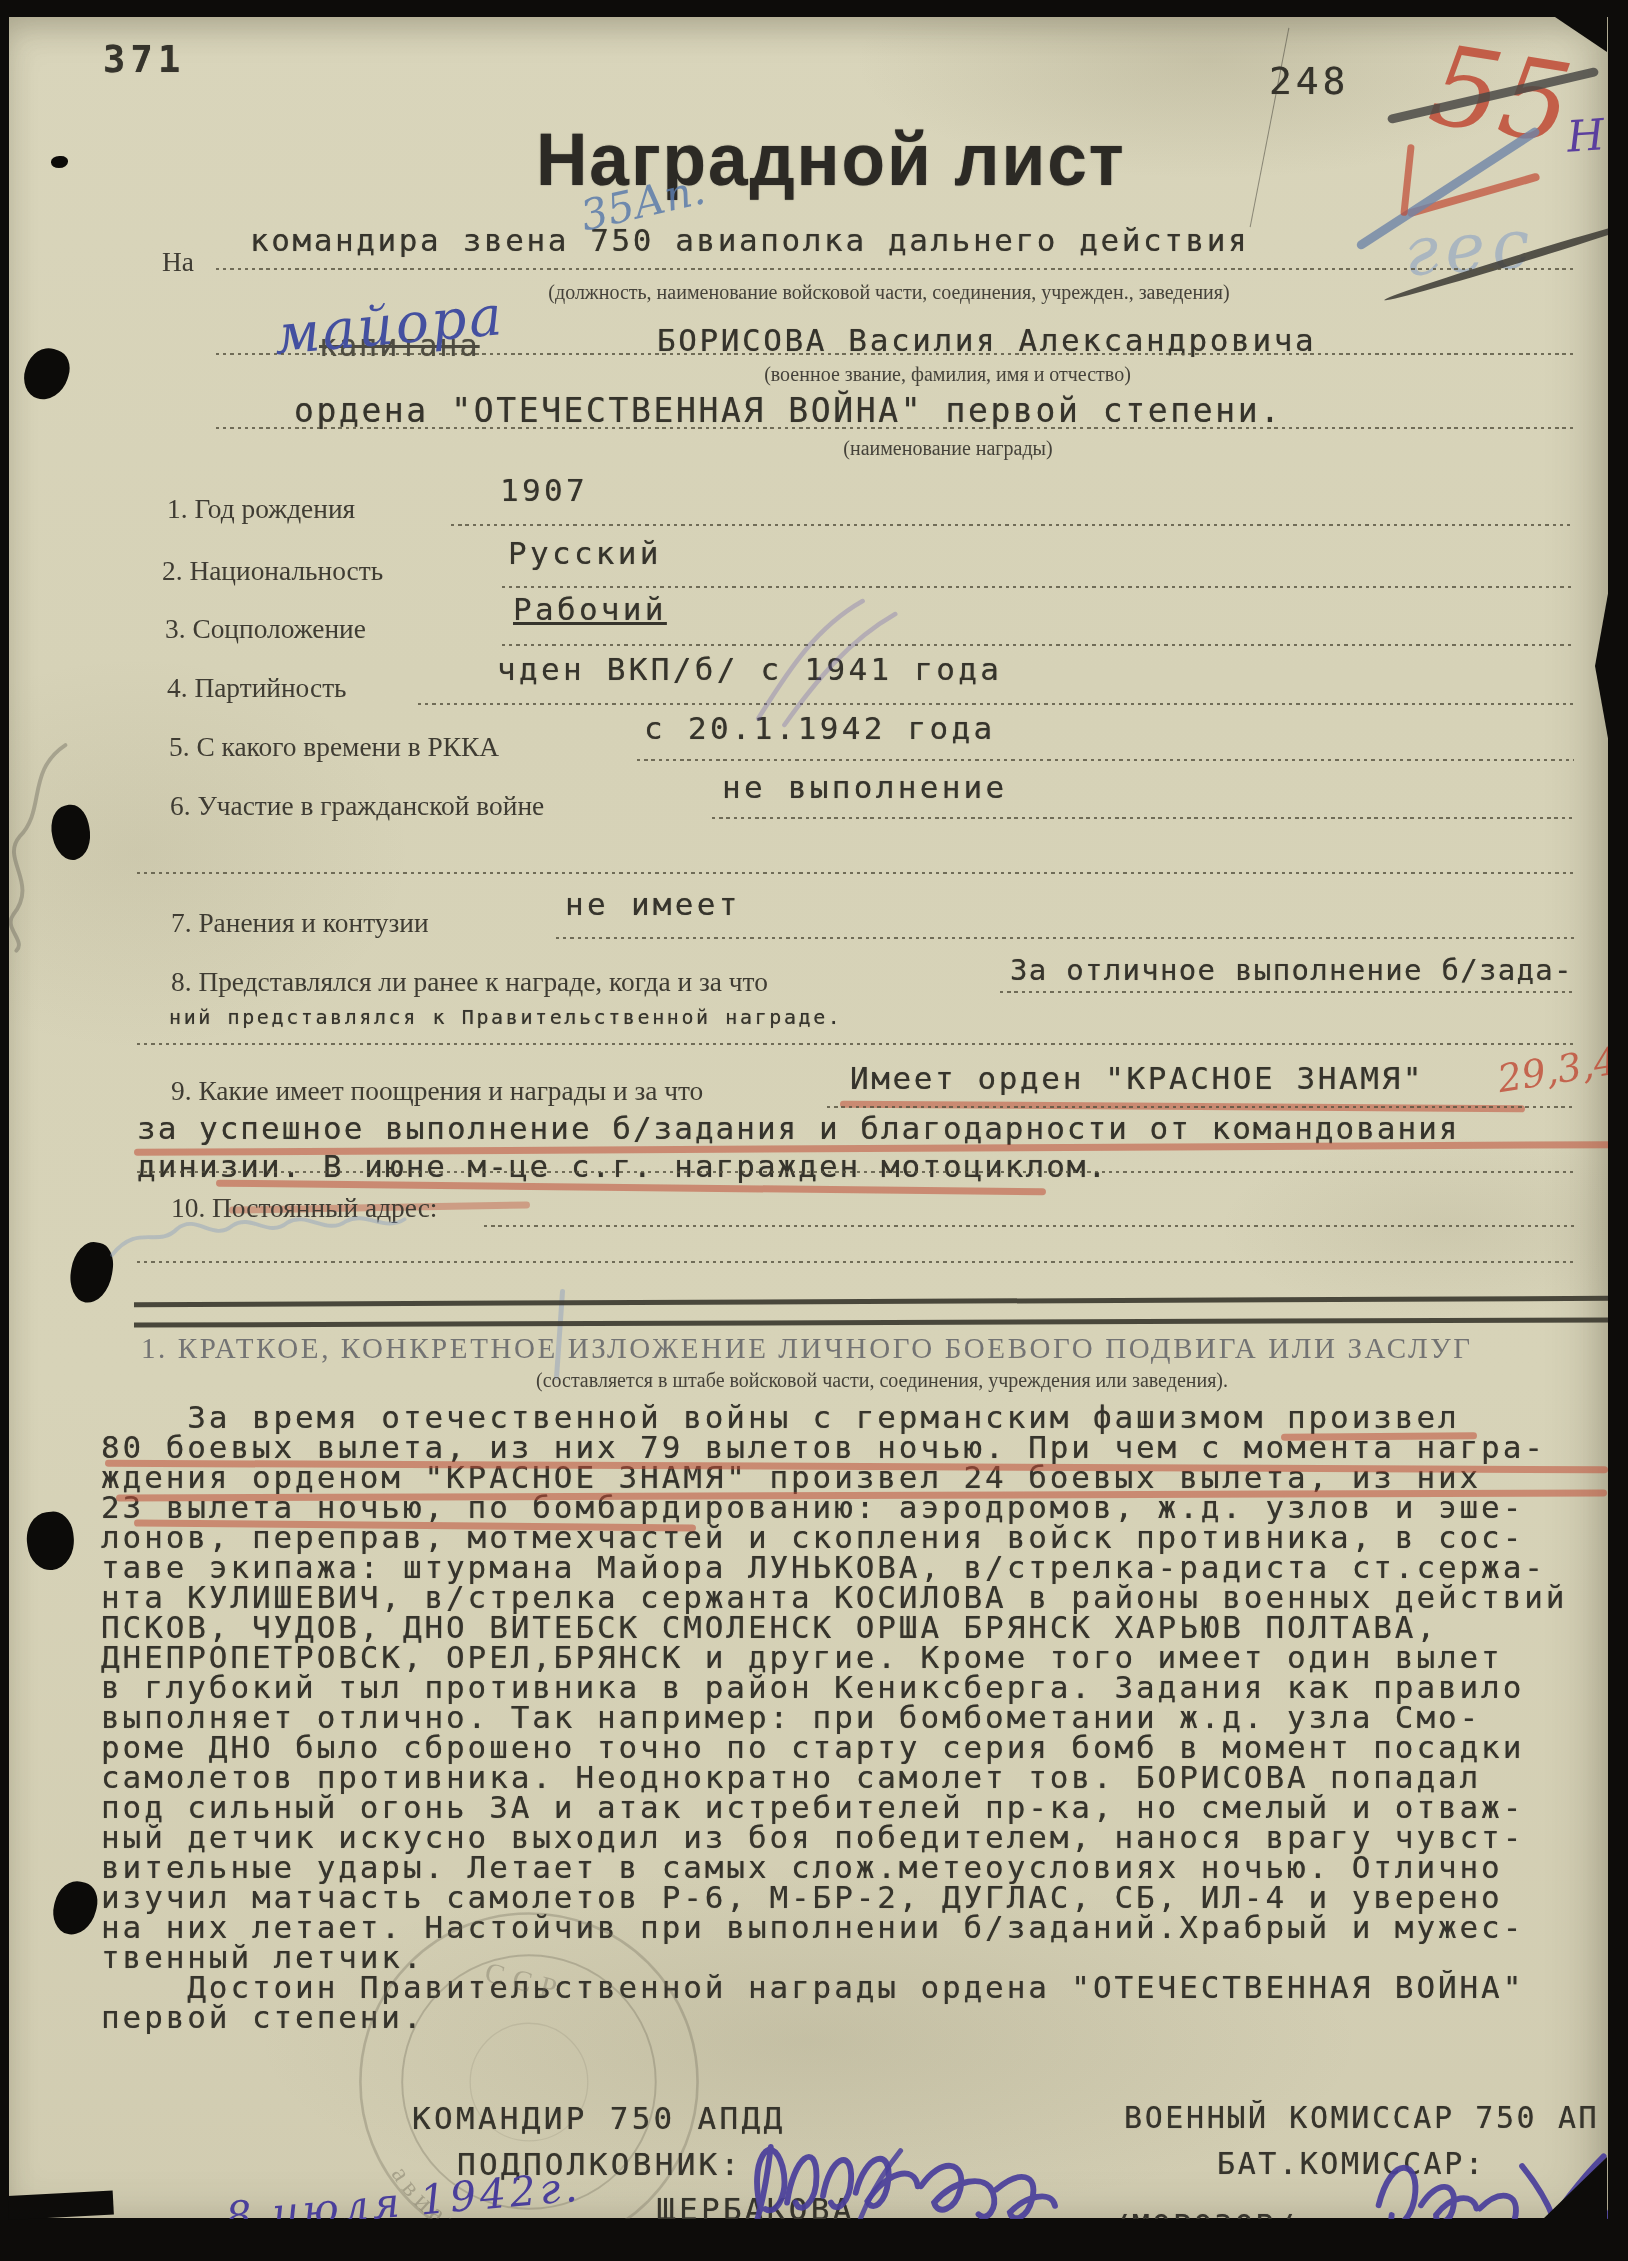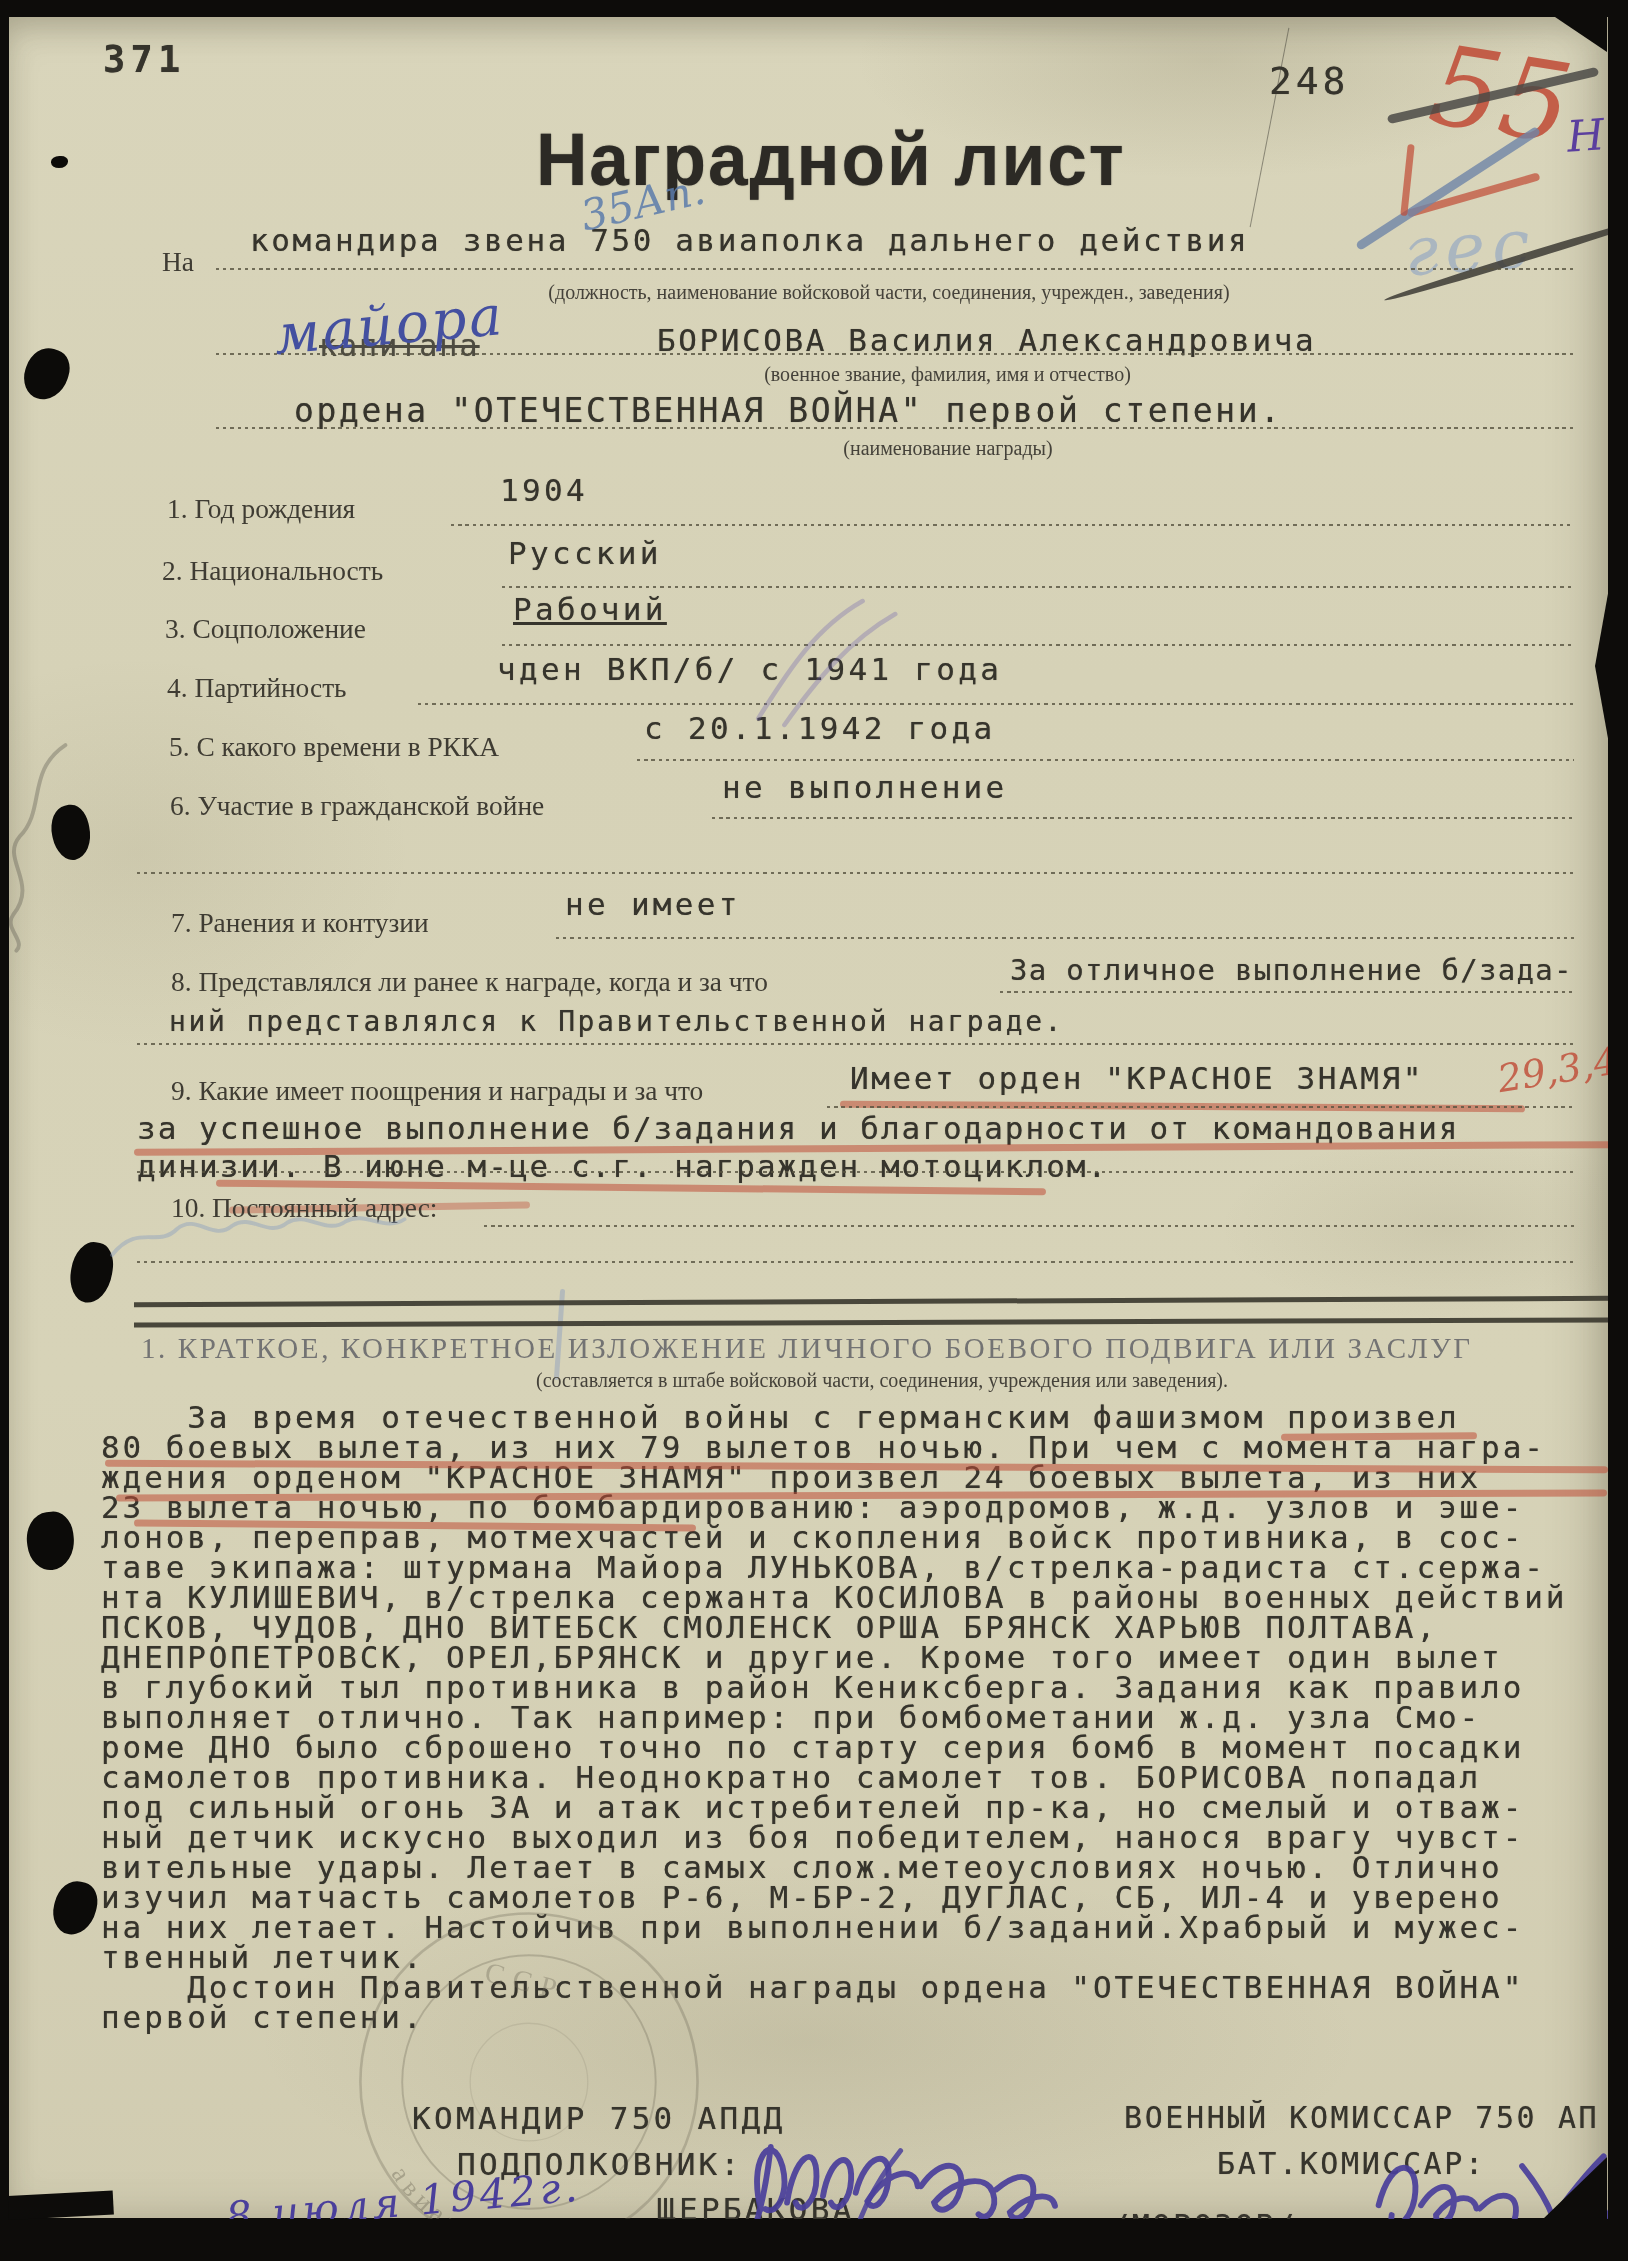--- a/index.html
+++ b/index.html
@@ -66,21 +66,21 @@
   <div class="abs hw" style="left:274px;top:293px;font-size:55px;color:#4450a0;transform:rotate(-5deg);letter-spacing:2.6px;">майора</div>
   <div class="abs mono" style="left:657px;top:322px;font-size:31px;letter-spacing:2.6px;">БОРИСОВА Василия Александровича</div>
   <div class="abs dotted" style="left:216px;top:353px;width:1358px;"></div>
   <div class="abs cap" style="left:588px;top:363px;width:719px;font-size:20px;">(военное звание, фамилия, имя и отчество)</div>
 
   <div class="abs mono" style="left:294px;top:391px;font-size:33px;letter-spacing:2.6px;">ордена "ОТЕЧЕСТВЕННАЯ ВОЙНА" первой степени.</div>
   <div class="abs dotted" style="left:216px;top:427px;width:1358px;"></div>
   <div class="abs cap" style="left:621px;top:437px;width:654px;font-size:20px;">(наименование награды)</div>
 
   <div class="abs serif" style="left:167px;top:494px;font-size:27.4px;">1. Год рождения</div>
-  <div class="abs mono" style="left:500px;top:472px;font-size:31px;letter-spacing:3.3px;">1904</div>
+  <div class="abs mono" style="left:500px;top:472px;font-size:31px;letter-spacing:3.3px;">1907</div>
   <div class="abs dotted" style="left:451px;top:524px;width:1123px;"></div>
 
   <div class="abs serif" style="left:162px;top:556px;font-size:27.4px;">2. Национальность</div>
   <div class="abs mono" style="left:508px;top:535px;font-size:31px;letter-spacing:3.3px;">Русский</div>
   <div class="abs dotted" style="left:502px;top:586px;width:1072px;"></div>
 
   <div class="abs serif" style="left:165px;top:614px;font-size:27.4px;">3. Соцположение</div>
   <div class="abs mono" style="left:513px;top:591px;font-size:31px;letter-spacing:3.3px;text-decoration:underline;">Рабочий</div>
   <div class="abs dotted" style="left:502px;top:644px;width:1072px;"></div>
 
@@ -98,21 +98,21 @@
 
   <div class="abs dotted" style="left:137px;top:872px;width:1436px;"></div>
 
   <div class="abs serif" style="left:171px;top:908px;font-size:27.4px;">7. Ранения и контузии</div>
   <div class="abs mono" style="left:565px;top:886px;font-size:31px;letter-spacing:3.3px;">не имеет</div>
   <div class="abs dotted" style="left:556px;top:937px;width:1018px;"></div>
 
   <div class="abs serif" style="left:171px;top:967px;font-size:27.4px;">8. Представлялся ли ранее к награде, когда и за что</div>
   <div class="abs mono" style="left:1010px;top:953px;font-size:29px;letter-spacing:1.3px;">За отличное выполнение б/зада-</div>
   <div class="abs dotted" style="left:1000px;top:991px;width:574px;"></div>
-  <div class="abs mono" style="left:169px;top:1005px;font-size:28px;letter-spacing:2.6px;">ний представлялся к Правительственной награде.</div>
+  <div class="abs mono" style="left:169px;top:1005px;font-size:20px;letter-spacing:2.6px;">ний представлялся к Правительственной награде.</div>
   <div class="abs dotted" style="left:137px;top:1043px;width:1436px;"></div>
 
   <div class="abs serif" style="left:171px;top:1076px;font-size:27.4px;">9. Какие имеет поощрения и награды и за что</div>
   <div class="abs mono" style="left:850px;top:1060px;font-size:31px;letter-spacing:2.6px;">Имеет орден "КРАСНОЕ ЗНАМЯ"</div>
   <div class="abs hw" style="left:1497px;top:1046px;font-size:38px;color:#c04a35;opacity:.8;transform:rotate(-9deg);">29,3,42</div>
   <div class="redline" style="left:840px;top:1103px;width:685px;transform:rotate(.4deg);"></div>
   <div class="abs dotted" style="left:827px;top:1106px;width:747px;"></div>
   <div class="abs mono" style="left:137px;top:1110px;font-size:31px;letter-spacing:2px;">за успешное выполнение б/задания и благодарности от командования</div>
   <div class="redline" style="left:134px;top:1145px;width:1480px;transform:rotate(-.3deg);"></div>
   <div class="abs mono" style="left:137px;top:1148px;font-size:31px;letter-spacing:2px;">динизии. В июне м-це с.г. награжден мотоциклом.</div>

